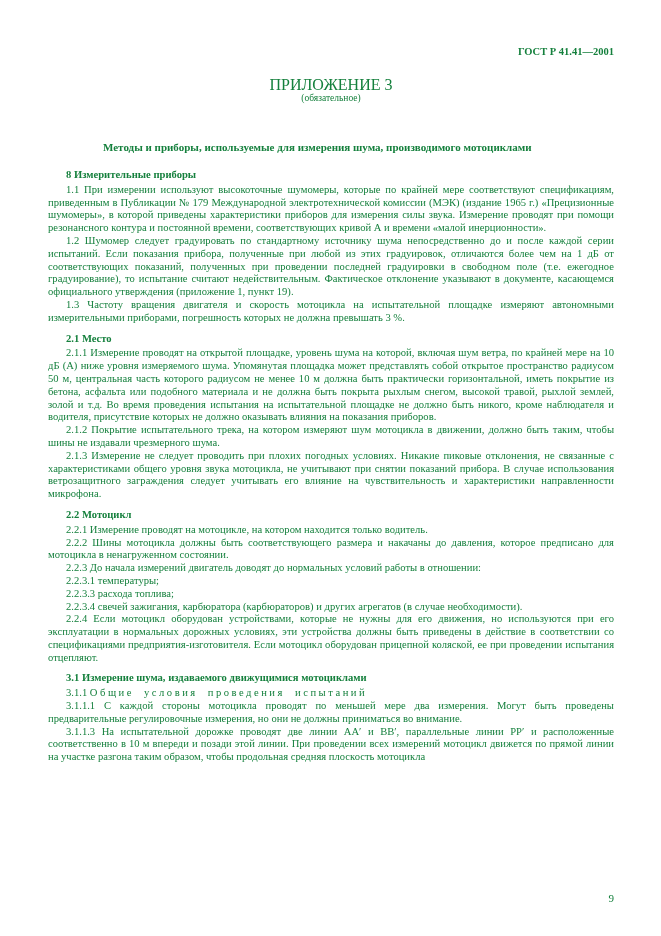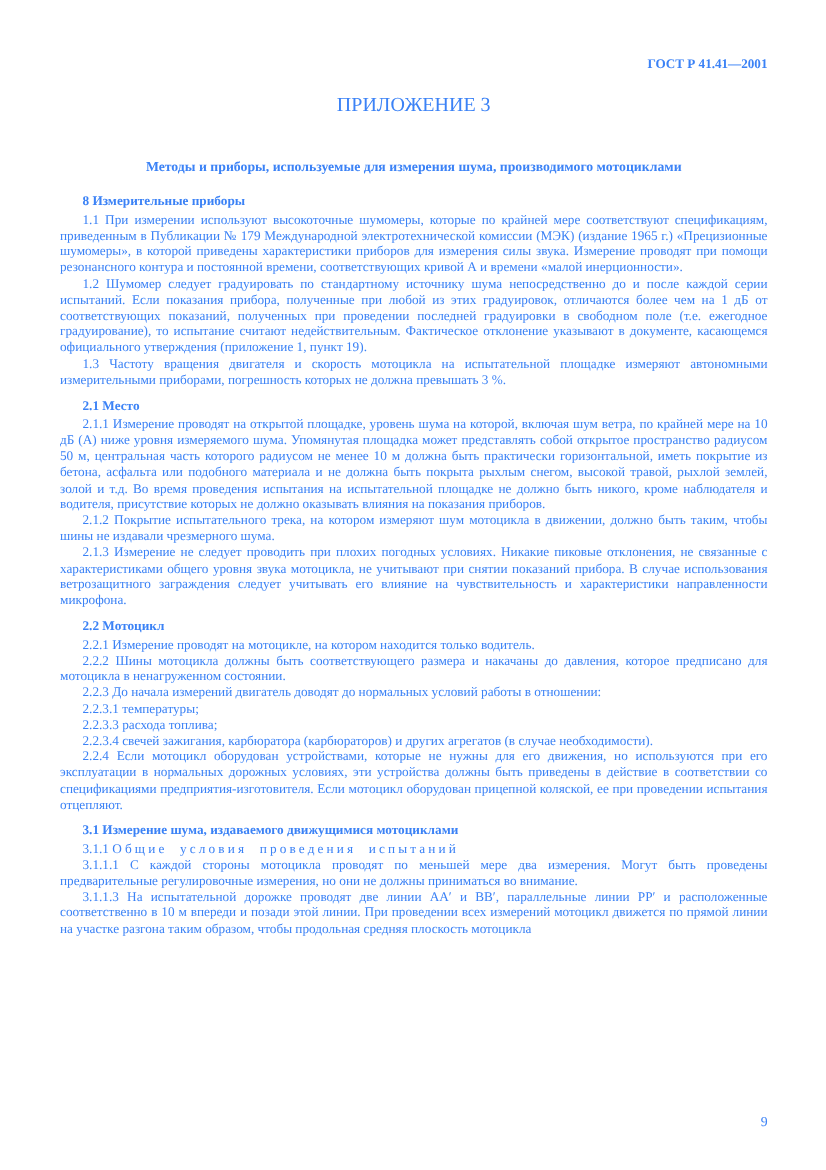--- a/index.html
+++ b/index.html
@@ -3,40 +3,39 @@
 <meta charset="utf-8">
 <style>
   * { box-sizing: border-box; }
   html, body { margin: 0; padding: 0; background: #ffffff; }
   .page {
     position: relative;
     width: 661px;
     height: 936px;
     background: #ffffff;
     font-family: "Liberation Serif", "DejaVu Serif", serif;
-    color: #3b82f6;
+    color: #15803d;
     padding: 46px 47px 0 48px;
     overflow: hidden;
   }
   .doc-header {
     text-align: right;
     font-weight: bold;
     font-size: 10.5px;
     line-height: 12px;
   }
   .appendix {
     margin-top: 21px;
     text-align: center;
     line-height: 12px;
   }
   .appendix-label { font-size: 16px; }
   .appendix-note  { font-size: 9.5px; margin-top: 1px; }
   .doc-title {
     margin: 37px 55px 0;
-    text-align: center;
     font-weight: bold;
     font-size: 11px;
     line-height: 13px;
   }
   .doc-body {
     margin-top: 15px;
     font-size: 10.6px;
     line-height: 12.8px;
   }
   .doc-body p {
@@ -63,20 +62,21 @@
 <body>
 
 <div class="page">
 
   <div class="doc-header">
     <span>ГОСТ Р 41.41—2001</span>
   </div>
 
   <div class="appendix">
     <div class="appendix-label">ПРИЛОЖЕНИЕ 3</div>
+    <div class="appendix-note">(обязательное)</div>
   </div>
 
   <div class="doc-title">Методы и приборы, используемые для измерения шума, производимого мотоциклами</div>
 
   <div class="doc-body">
       <p class="heading">8 Измерительные приборы</p>
       <p class="para">1.1 При измерении используют высокоточные шумомеры, которые по крайней мере соответствуют спецификациям, приведенным в Публикации № 179 Международной электротехнической комиссии (МЭК) (издание 1965 г.) «Прецизионные шумомеры», в которой приведены характеристики приборов для измерения силы звука. Измерение проводят при помощи резонансного контура и постоянной времени, соответствующих кривой А и времени «малой инерционности».</p>
       <p class="para">1.2 Шумомер следует градуировать по стандартному источнику шума непосредственно до и после каждой серии испытаний. Если показания прибора, полученные при любой из этих градуировок, отличаются более чем на 1 дБ от соответствующих показаний, полученных при проведении последней градуировки в свободном поле (т.е. ежегодное градуирование), то испытание считают недействительным. Фактическое отклонение указывают в документе, касающемся официального утверждения (приложение 1, пункт 19).</p>
       <p class="para">1.3 Частоту вращения двигателя и скорость мотоцикла на испытательной площадке измеряют автономными измерительными приборами, погрешность которых не должна превышать 3 %.</p>
       <p class="heading">2.1 Место</p>

